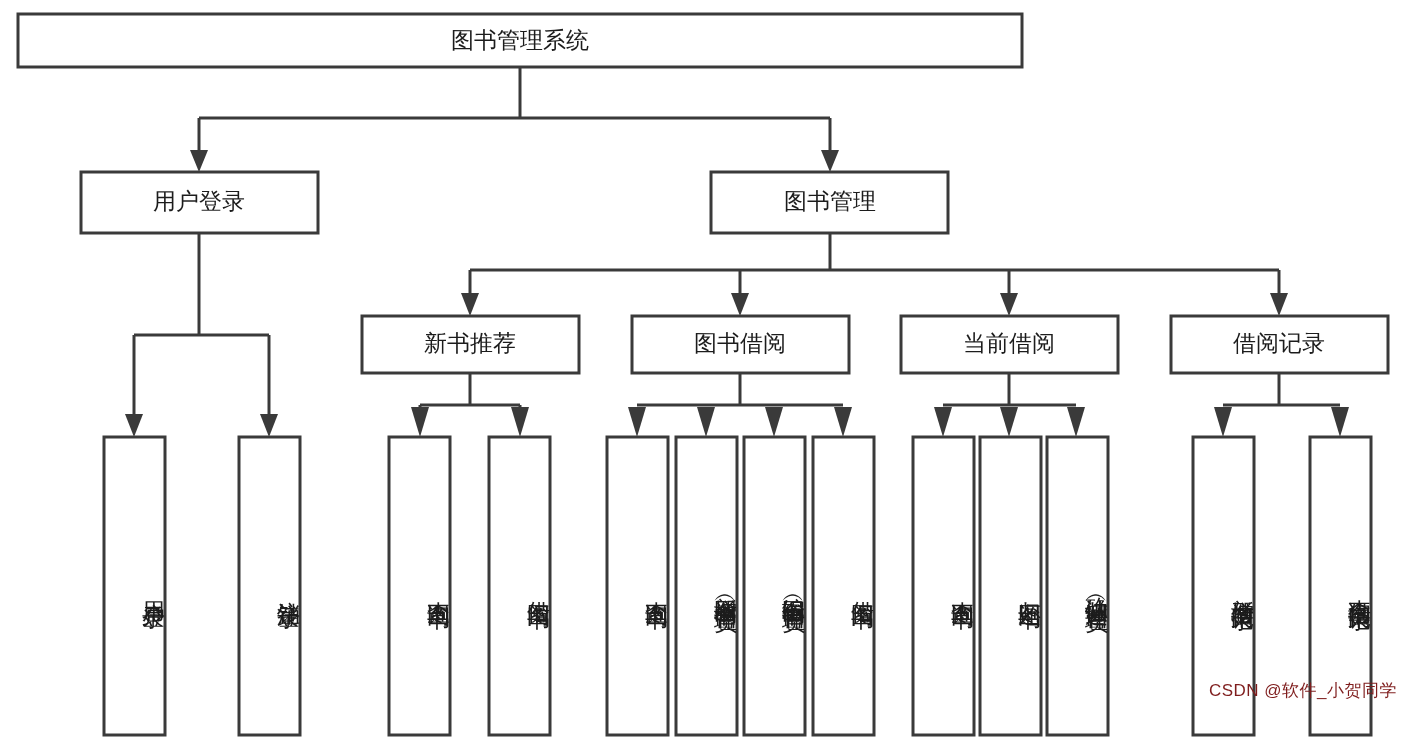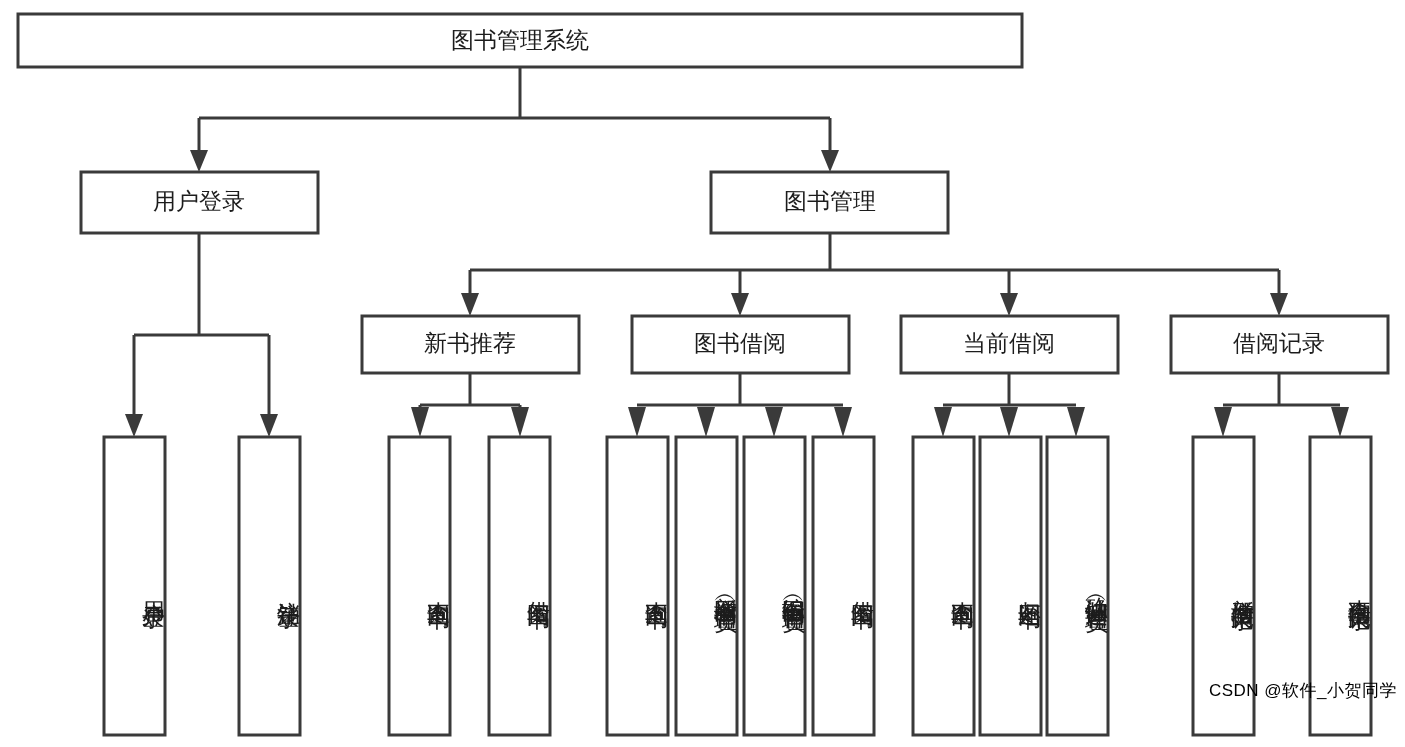--- a/index.html
+++ b/index.html
@@ -64,21 +64,21 @@
     justify-content: center;
     text-align: center;
     pointer-events: none;
   }
   .watermark {
     position: absolute;
     right: 8px;
     bottom: 6px;
     font-family: "Liberation Sans", "DejaVu Sans", sans-serif;
     font-size: 17px;
-    color: #000000;
+    color: #7f1d1d;
     letter-spacing: 0.5px;
     user-select: none;
   }
 </style>
 </head>
 <body>
 
 <div id="diagram-root">
 
   <svg class="diagram" viewBox="0 0 1405 747" xmlns="http://www.w3.org/2000/svg">

